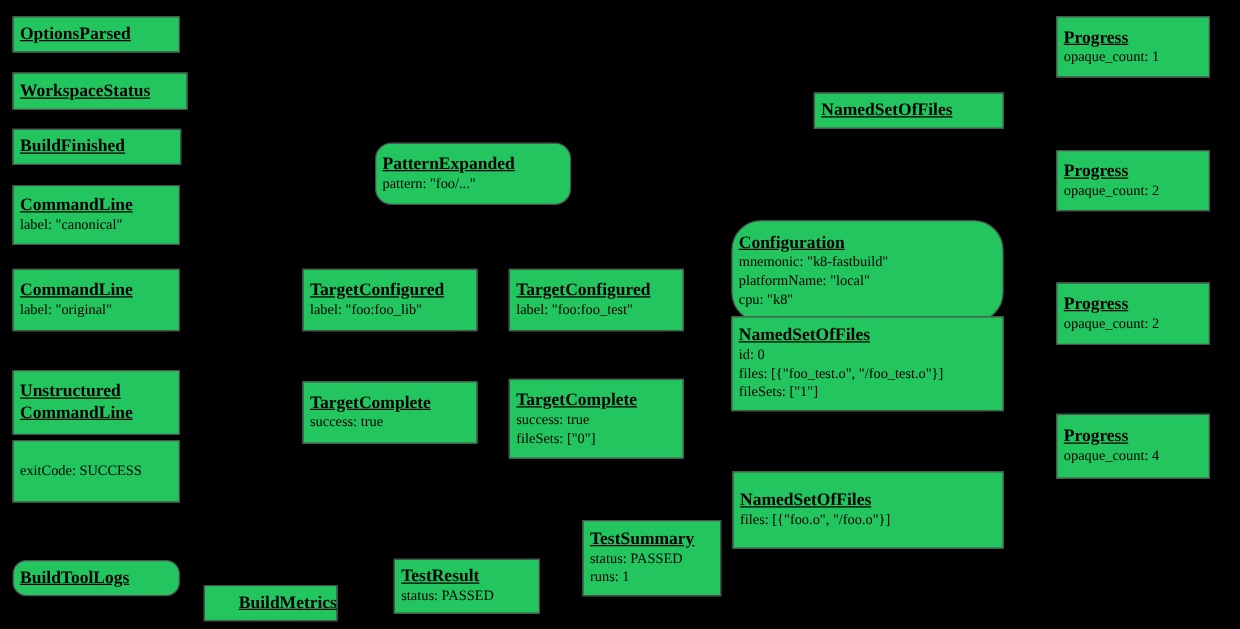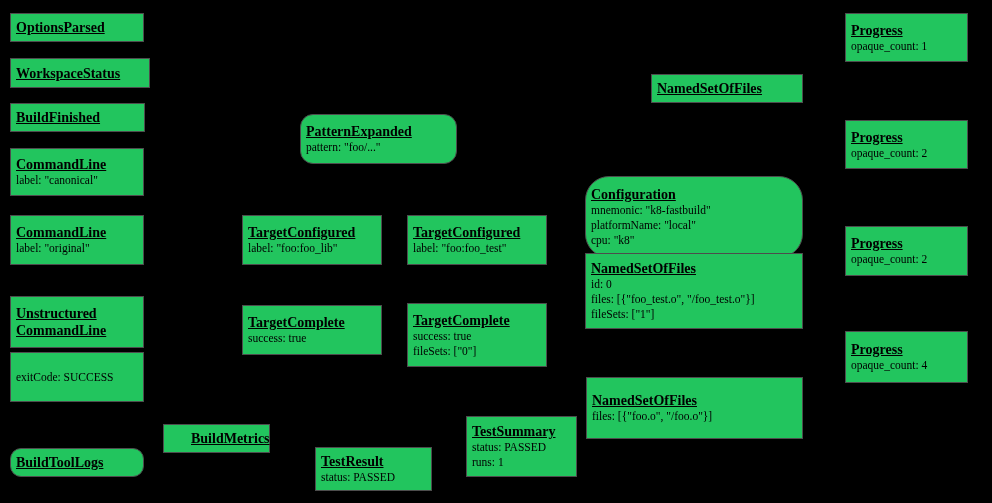--- a/index.html
+++ b/index.html
@@ -73,21 +73,21 @@
   </div>
 
   <div class="node" style="left:10px; top:352px; width:134px; height:50px;">
     <div class="node-line">exitCode: SUCCESS</div>
   </div>
 
   <div class="node" style="left:10px; top:448px; width:134px; height:29px;border-radius:11px;">
     <div class="node-title">BuildToolLogs</div>
   </div>
 
-  <div class="node" style="left:163px; top:424px; width:107px; height:29px;padding-left:27px;">
+  <div class="node" style="left:163px; top:468px; width:107px; height:29px;padding-left:27px;">
     <div class="node-title">BuildMetrics</div>
   </div>
 
 
   <div class="node" style="left:300px; top:114px; width:157px; height:50px;border-radius:13px;">
     <div class="node-title">PatternExpanded</div>
     <div class="node-line">pattern: "foo/..."</div>
   </div>
 
   <div class="node" style="left:242px; top:215px; width:140px; height:50px;">

